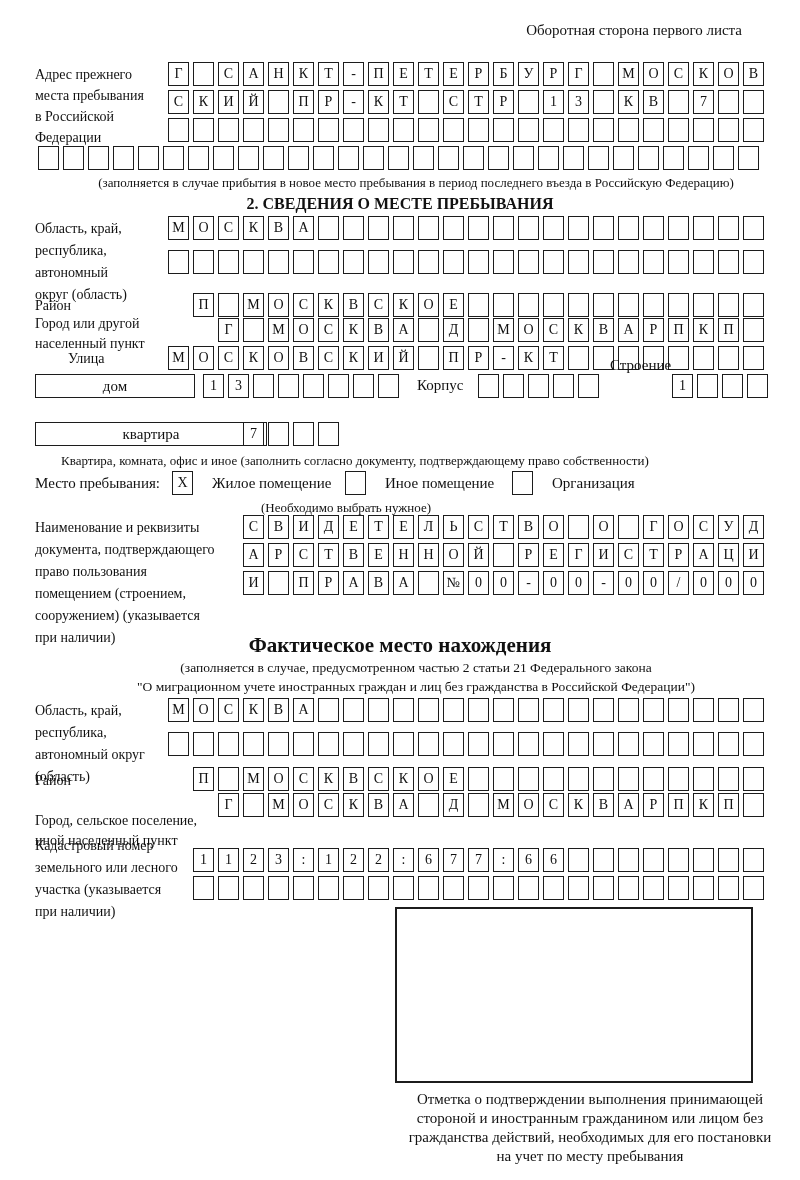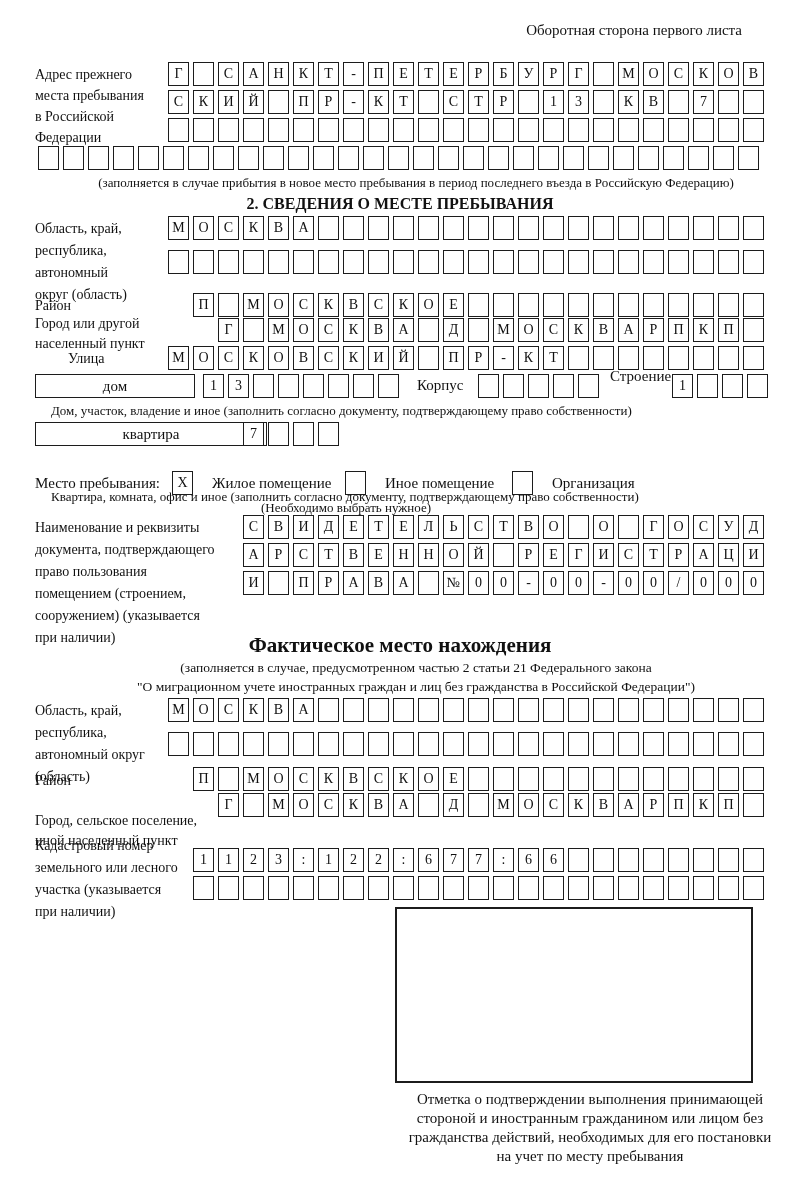--- a/index.html
+++ b/index.html
@@ -300,37 +300,36 @@
       <div class="cell"></div>
     </div>
   <div class="inline-lbl" style="left:417px; top:377px;">Корпус</div>
   <div class="cellrow" style="left:478px; top:374px;">
       <div class="cell"></div>
       <div class="cell"></div>
       <div class="cell"></div>
       <div class="cell"></div>
       <div class="cell"></div>
     </div>
-  <div class="inline-lbl" style="left:610px; top:368px;">Строение</div>
+  <div class="inline-lbl" style="left:610px; top:357px;">Строение</div>
   <div class="cellrow" style="left:672px; top:374px;">
       <div class="cell">1</div>
       <div class="cell"></div>
       <div class="cell"></div>
       <div class="cell"></div>
     </div>
-  <div class="caption" style="left:35px; top:402px;">Дом, участок, владение и иное (заполнить согласно документу, подтверждающему право собственности)</div>
 
   <div class="widebox" style="left:35px; top:422px; width:232px;">квартира</div>
   <div class="cellrow" style="left:243px; top:422px;">
       <div class="cell">7</div>
       <div class="cell"></div>
       <div class="cell"></div>
       <div class="cell"></div>
     </div>
-  <div class="caption" style="left:35px; top:452px;margin-top:36px;">Квартира, комната, офис и иное (заполнить согласно документу, подтверждающему право собственности)</div>
+  <div class="caption" style="left:45px; top:452px;">Квартира, комната, офис и иное (заполнить согласно документу, подтверждающему право собственности)</div>
 
   <div class="inline-lbl" style="left:35px; top:475px;">Место пребывания:</div>
   <div class="cell" style="position:absolute; left:172px; top:471px;">X</div>
   <div class="inline-lbl" style="left:212px; top:475px;">Жилое помещение</div>
   <div class="cell" style="position:absolute; left:345px; top:471px;"></div>
   <div class="inline-lbl" style="left:385px; top:475px;">Иное помещение</div>
   <div class="cell" style="position:absolute; left:512px; top:471px;"></div>
   <div class="inline-lbl" style="left:552px; top:475px;">Организация</div>
   <div class="caption" style="left:165px; top:499px; width:330px; text-align:center;">(Необходимо выбрать нужное)</div>
 

